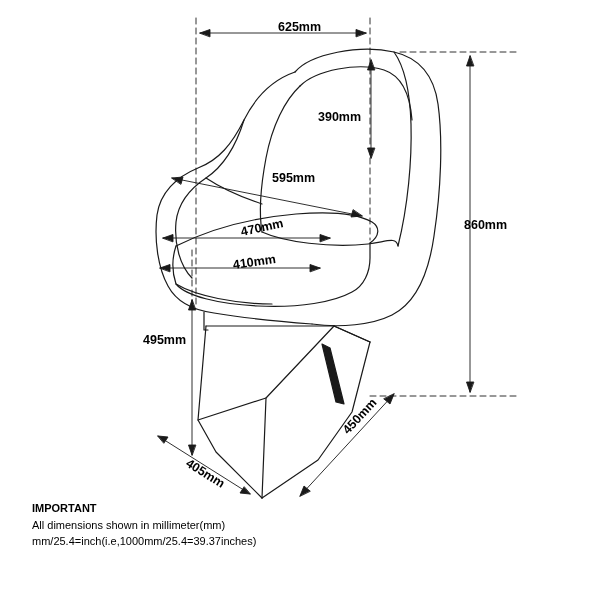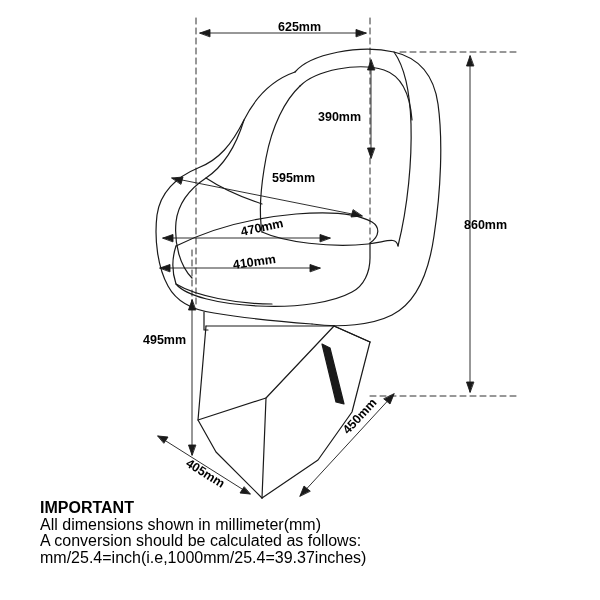--- a/index.html
+++ b/index.html
@@ -28,24 +28,24 @@
     position: absolute;
     font-family: "Liberation Sans", sans-serif;
     font-size: 12.5px;
     font-weight: bold;
     color: #000000;
     white-space: nowrap;
     letter-spacing: 0px;
   }
   .notes {
     position: absolute;
-    left: 40px;
+    left: 32px;
     top: 500px;
     font-family: "Liberation Sans", sans-serif;
-    font-size: 16px;
+    font-size: 11px;
     color: #000000;
     line-height: 16.5px;
   }
   .notes .note-line {
     display: block;
     white-space: nowrap;
   }
   .notes .note-title {
     font-weight: bold;
   }
@@ -163,17 +163,16 @@
   <div class="dim-label" style="left:241px; top:225px; transform:rotate(-12deg); transform-origin:left center;">470mm</div>
   <div class="dim-label" style="left:233px; top:258px; transform:rotate(-8deg); transform-origin:left center;">410mm</div>
   <div class="dim-label" style="left:464px; top:218px;text-align:right;">860mm</div>
   <div class="dim-label" style="left:143px; top:333px;text-align:center;">495mm</div>
   <div class="dim-label" style="left:187px; top:455px; transform:rotate(32deg); transform-origin:left center;">405mm</div>
   <div class="dim-label" style="left:345px; top:425px; transform:rotate(-47deg); transform-origin:left center;">450mm</div>
 
   <div class="notes">
     <span class="note-line note-title">IMPORTANT</span>
     <span class="note-line">All dimensions shown in millimeter(mm)</span>
-    <span class="note-line">A conversion should be calculated as follows:</span>
     <span class="note-line">mm/25.4=inch(i.e,1000mm/25.4=39.37inches)</span>
   </div>
 
 </div>
 
 </body></html>

